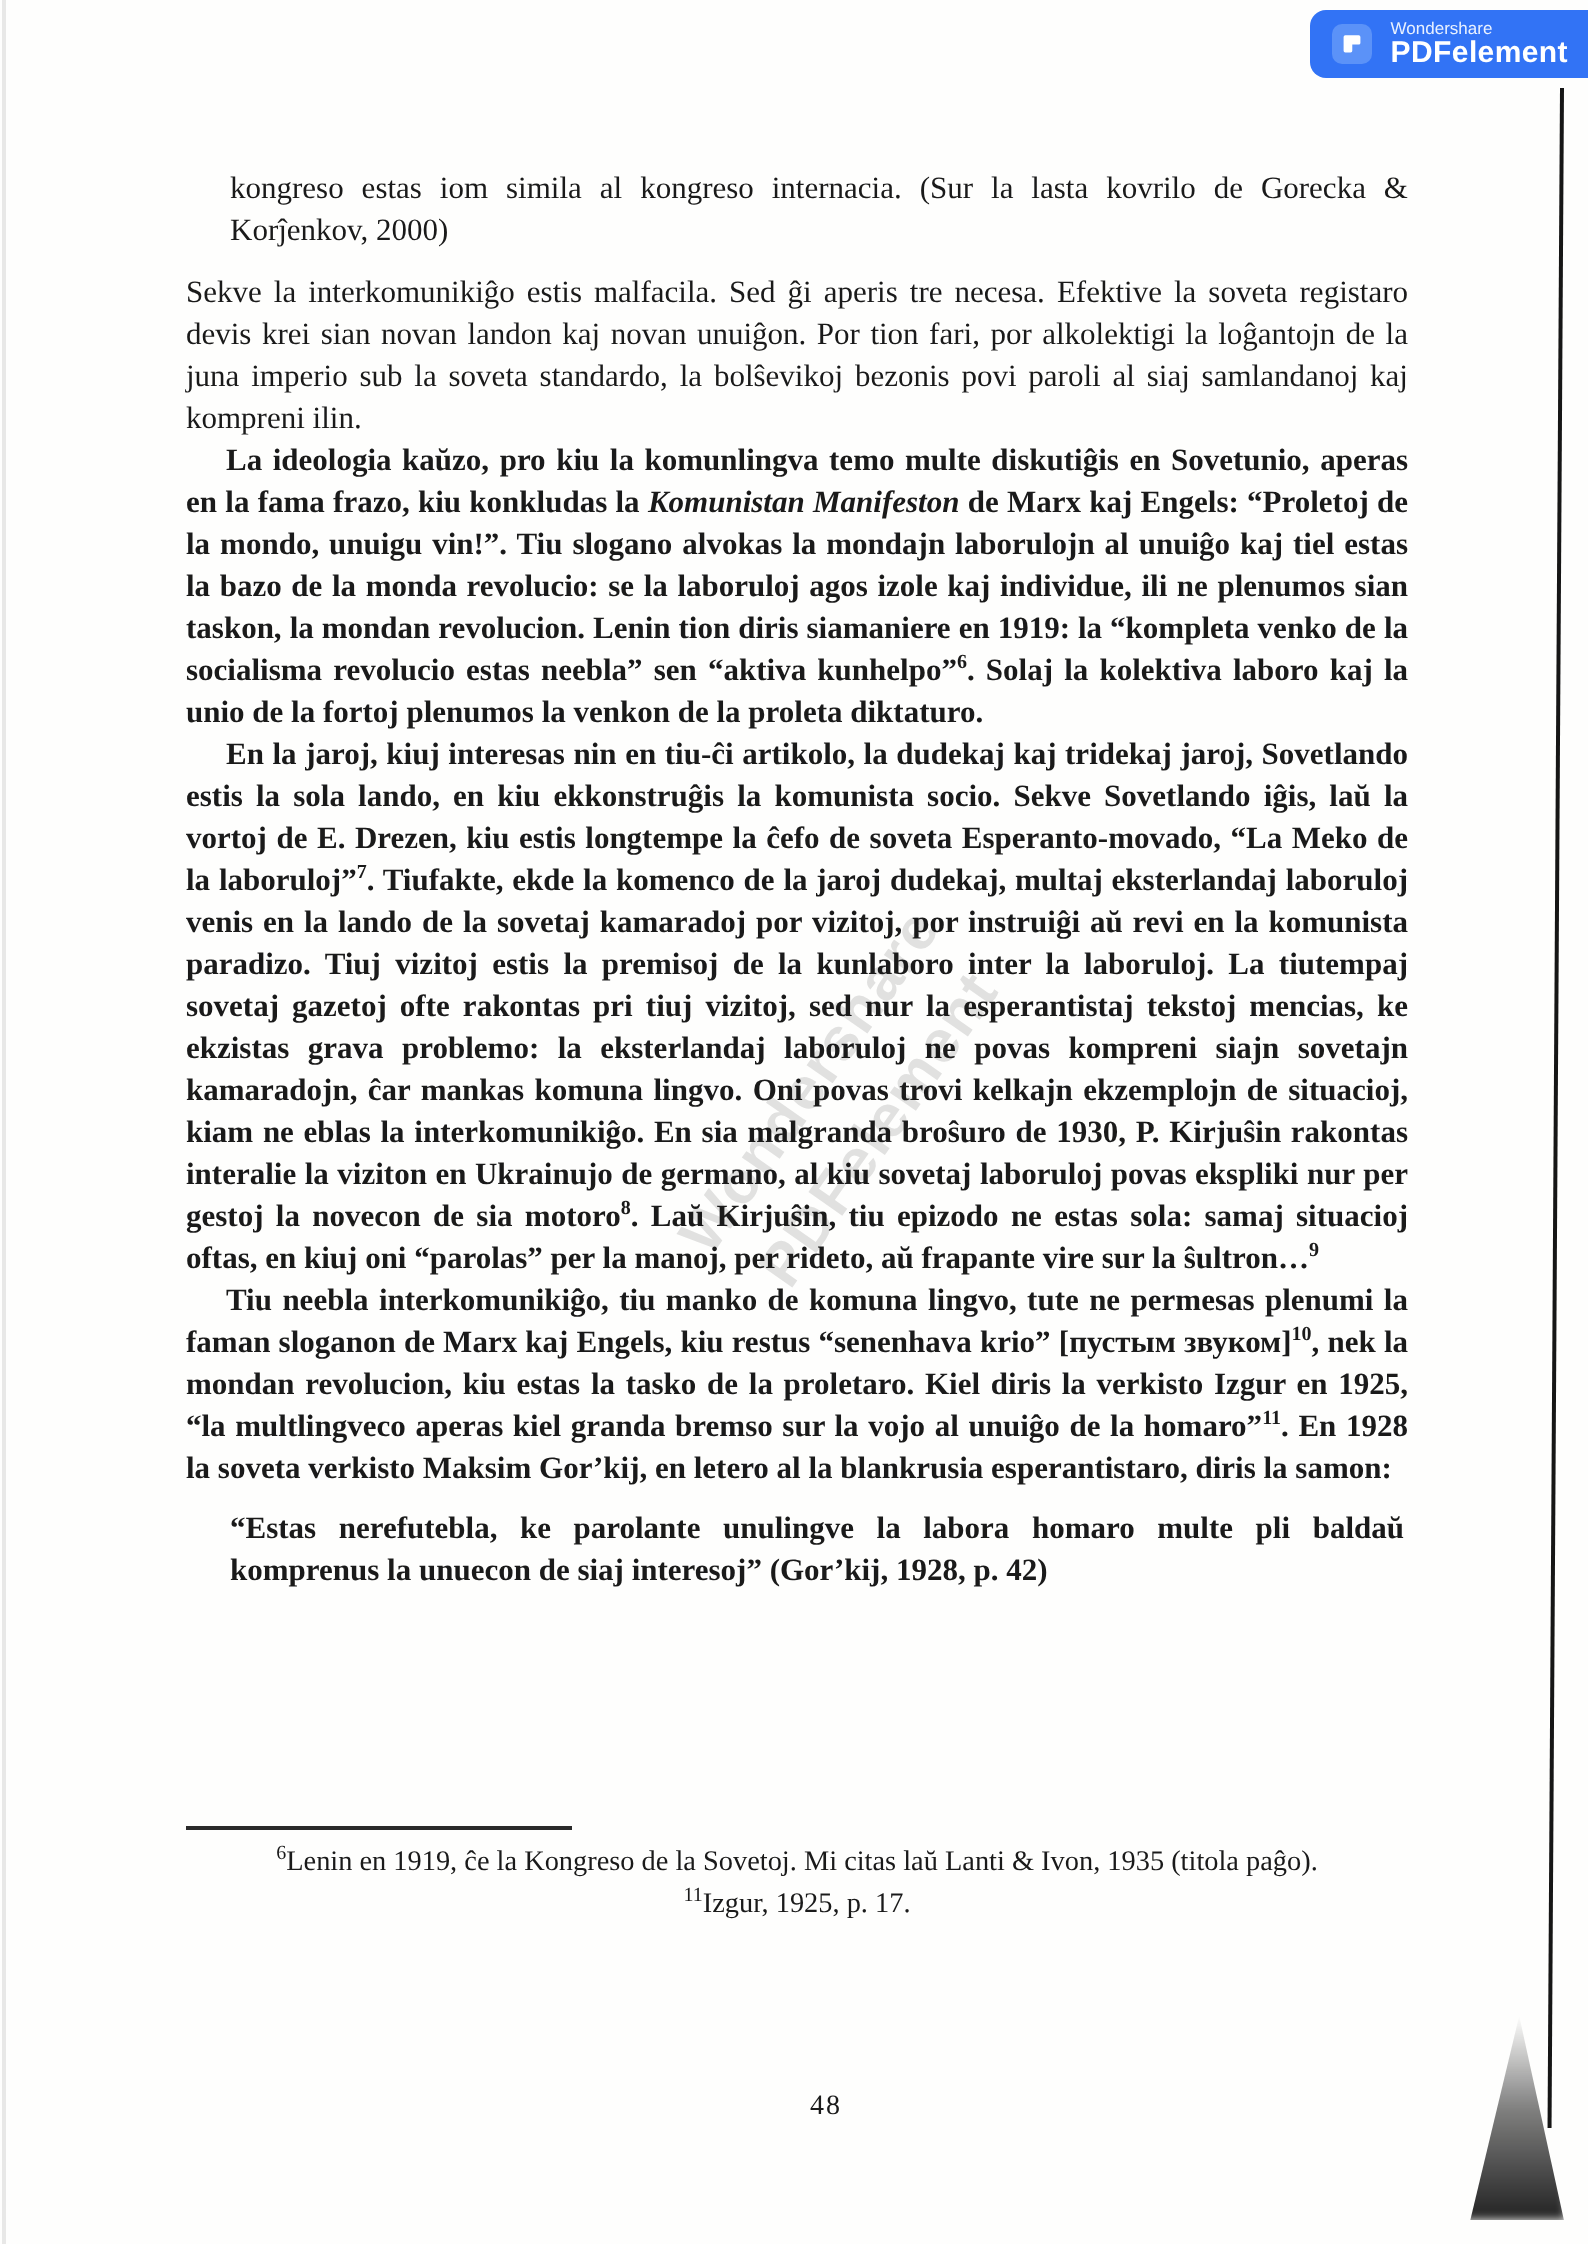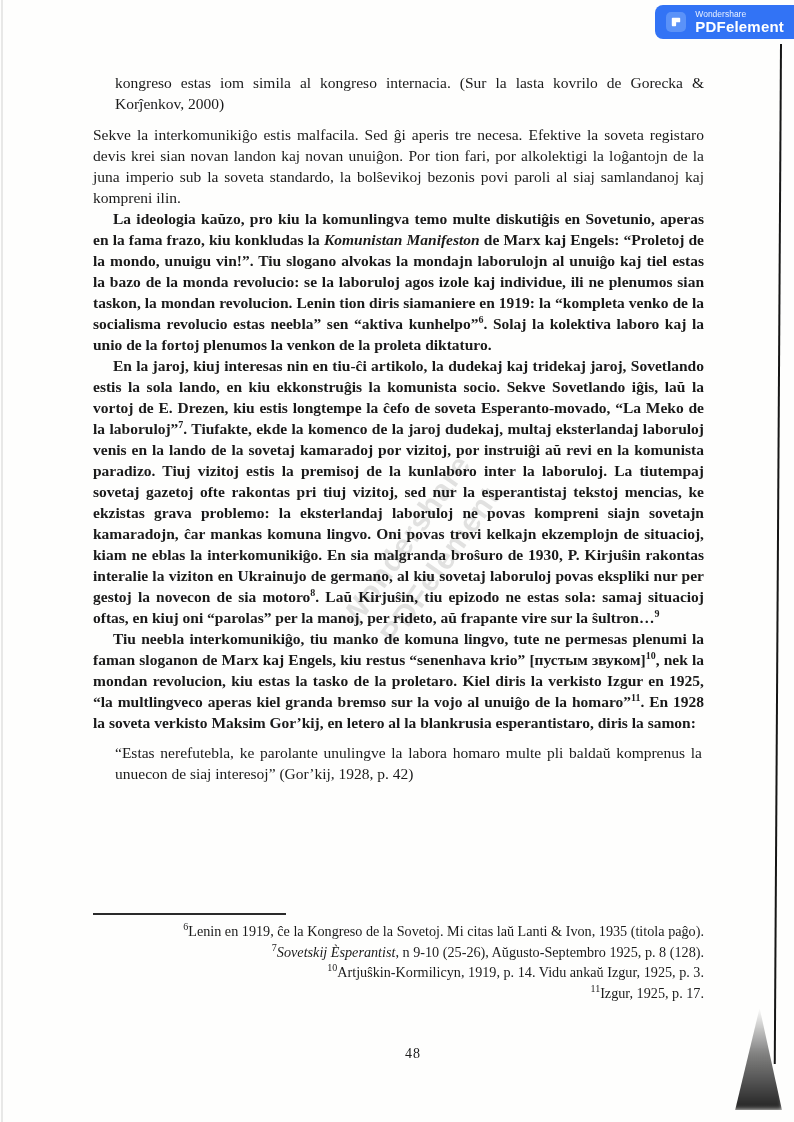--- a/index.html
+++ b/index.html
@@ -10,28 +10,28 @@
     background: #fefefd;
     overflow: hidden;
     font-family: "Liberation Serif", serif;
     color: #1a1a1a;
   }
 
   
   .content {
     position: absolute;
     left: 93px;
-    top: 72px;
+    top: 84px;
     width: 611px;
     font-size: 15.5px;
     line-height: 21px;
     text-align: justify;
   }
   .bq { margin: 0 0 10px 0; padding-left: 22px; }
-  .bq2 { margin: 9px 0 9px 0; padding-left: 22px; padding-right: 2px; }
+  .bq2 { margin: 9px 0 9px 0; padding-left: 22px; padding-right: 2px; font-weight: bold; }
   .para { margin: 0; }
   .para.indent { text-indent: 20px; font-weight: bold; }
   .it { font-style: italic; }
   sup { font-size: 10px; line-height: 0; vertical-align: super; }
 
   
   .fn-divider {
     position: absolute;
     left: 93px;
     top: 913px;
@@ -39,21 +39,21 @@
     height: 2px;
     background: #2a2a2a;
   }
   .footnotes {
     position: absolute;
     left: 93px;
     top: 921px;
     width: 611px;
     font-size: 14.2px;
     line-height: 20.6px;
-    text-align: right;
+    text-align: center;
   }
   .fn { margin: 0; }
 
   .page-number {
     position: absolute;
     left: 16px;
     top: 1046px;
     width: 794px;
     text-align: center;
     font-size: 14px;
@@ -156,22 +156,20 @@
     <p class="para indent"><span>La ideologia kaŭzo, pro kiu la komunlingva temo multe diskutiĝis en Sovetunio, aperas en la fama frazo, kiu konkludas la </span><span class="it">Komunistan Manifeston</span><span> de Marx kaj Engels: “Proletoj de la mondo, unuigu vin!”. Tiu slogano alvokas la mondajn laborulojn al unuiĝo kaj tiel estas la bazo de la monda revolucio: se la laboruloj agos izole kaj individue, ili ne plenumos sian taskon, la mondan revolucion. Lenin tion diris siamaniere en 1919: la “kompleta venko de la socialisma revolucio estas neebla” sen “aktiva kunhelpo”</span><sup>6</sup><span>. Solaj la kolektiva laboro kaj la unio de la fortoj plenumos la venkon de la proleta diktaturo.</span></p>
     <p class="para indent"><span>En la jaroj, kiuj interesas nin en tiu-ĉi artikolo, la dudekaj kaj tridekaj jaroj, Sovetlando estis la sola lando, en kiu ekkonstruĝis la komunista socio. Sekve Sovetlando iĝis, laŭ la vortoj de E. Drezen, kiu estis longtempe la ĉefo de soveta Esperanto-movado, “La Meko de la laboruloj”</span><sup>7</sup><span>. Tiufakte, ekde la komenco de la jaroj dudekaj, multaj eksterlandaj laboruloj venis en la lando de la sovetaj kamaradoj por vizitoj, por instruiĝi aŭ revi en la komunista paradizo. Tiuj vizitoj estis la premisoj de la kunlaboro inter la laboruloj. La tiutempaj sovetaj gazetoj ofte rakontas pri tiuj vizitoj, sed nur la esperantistaj tekstoj mencias, ke ekzistas grava problemo: la eksterlandaj laboruloj ne povas kompreni siajn sovetajn kamaradojn, ĉar mankas komuna lingvo. Oni povas trovi kelkajn ekzemplojn de situacioj, kiam ne eblas la interkomunikiĝo. En sia malgranda broŝuro de 1930, P. Kirjuŝin rakontas interalie la viziton en Ukrainujo de germano, al kiu sovetaj laboruloj povas ekspliki nur per gestoj la novecon de sia motoro</span><sup>8</sup><span>. Laŭ Kirjuŝin, tiu epizodo ne estas sola: samaj situacioj oftas, en kiuj oni “parolas” per la manoj, per rideto, aŭ frapante vire sur la ŝultron…</span><sup>9</sup></p>
     <p class="para indent"><span>Tiu neebla interkomunikiĝo, tiu manko de komuna lingvo, tute ne permesas plenumi la faman sloganon de Marx kaj Engels, kiu restus “senenhava krio” [пустым звуком]</span><sup>10</sup><span>, nek la mondan revolucion, kiu estas la tasko de la proletaro. Kiel diris la verkisto Izgur en 1925, “la multlingveco aperas kiel granda bremso sur la vojo al unuiĝo de la homaro”</span><sup>11</sup><span>. En 1928 la soveta verkisto Maksim Gor’kij, en letero al la blankrusia esperantistaro, diris la samon:</span></p>
     <div class="bq2"><span>“Estas nerefutebla, ke parolante unulingve la labora homaro multe pli baldaŭ komprenus la unuecon de siaj interesoj” (Gor’kij, 1928, p. 42)</span></div>
   </div>
 
   <div class="fn-divider"></div>
 
   <div class="footnotes">
     <p class="fn"><sup>6</sup><span>Lenin en 1919, ĉe la Kongreso de la Sovetoj. Mi citas laŭ Lanti &amp; Ivon, 1935 (titola paĝo).</span></p>
-    <p class="fn"><sup>7</sup><span class="it">Sovetskij Èsperantist</span><span>, n 9-10 (25-26), Aŭgusto-Septembro 1925, p. 8 (128).</span></p>
-    <p class="fn"><sup>10</sup><span>Artjuŝkin-Kormilicyn, 1919, p. 14. Vidu ankaŭ Izgur, 1925, p. 3.</span></p>
     <p class="fn"><sup>11</sup><span>Izgur, 1925, p. 17.</span></p>
   </div>
 
   <div class="page-number">48</div>
 
   <div class="badge" style="background: rgb(50, 115, 245);">
     <span class="badge-icon" style="background: rgb(91, 146, 248);">
       <svg width="14" height="14" viewBox="0 0 20 20" aria-hidden="true">
         <path fill="#ffffff" d="M4 5 a1.2 1.2 0 0 1 1.2 -1.2 h9.6 a1.2 1.2 0 0 1 1.2 1.2 v4.2 a1.2 1.2 0 0 1 -1.2 1.2 h-4.6 v4.4 a1.2 1.2 0 0 1 -1.2 1.2 h-3.8 a1.2 1.2 0 0 1 -1.2 -1.2 z"></path>
       </svg>

